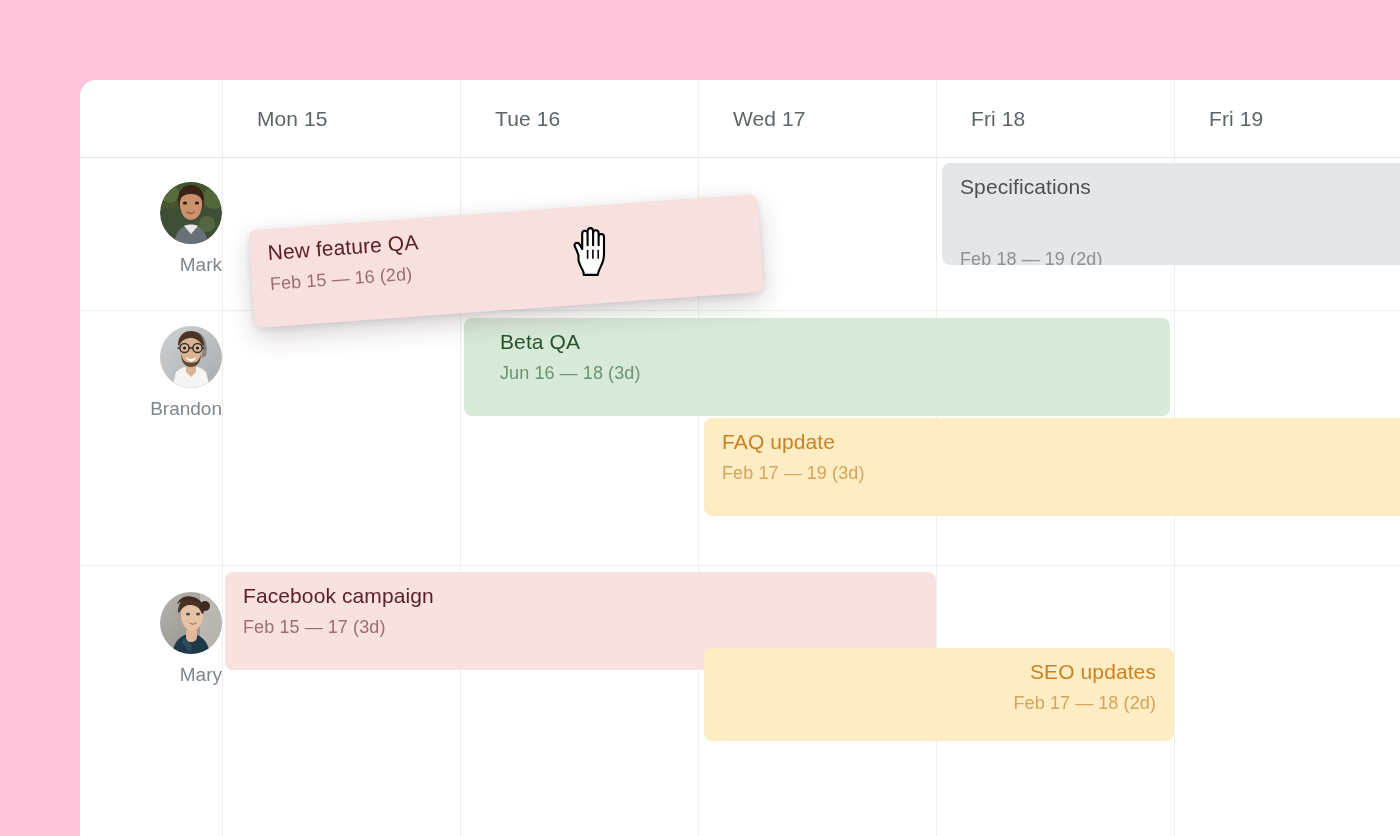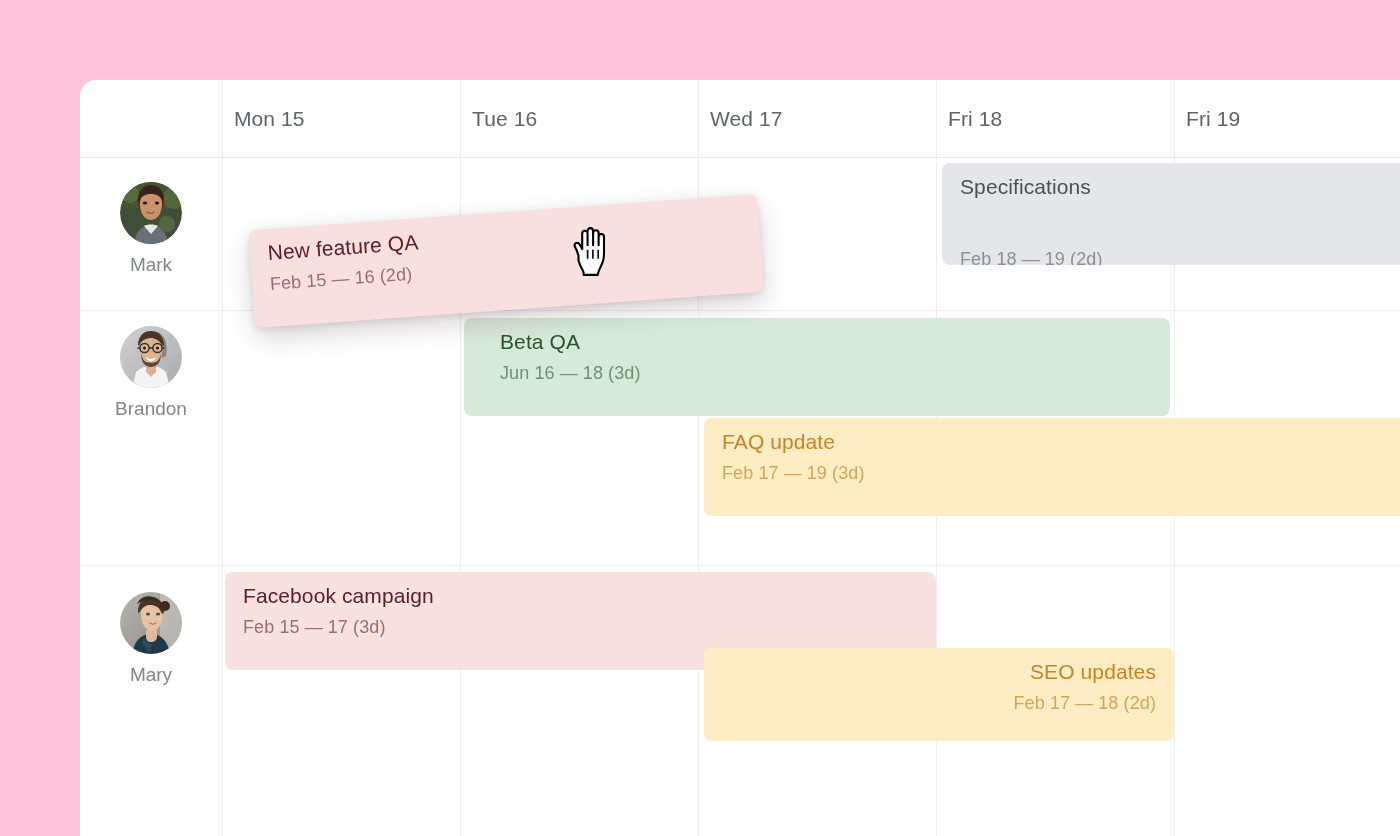--- a/index.html
+++ b/index.html
@@ -29,29 +29,29 @@
   .hline {
     position: absolute; left: 0; width: 1320px; height: 1px;
     background: #eceef0;
   }
   .hline.head { background: #e4e6e9; }
 
   
   .day-head {
     position: absolute; top: 0; height: 77px;
     display: flex; align-items: center;
-    padding-left: 12px;
+    padding-left: 35px;
     font-size: 21px; color: #5e6569; letter-spacing: .1px;
     white-space: nowrap;
   }
 
   
   .res-cell {
     position: absolute; left: 0; width: 142px;
-    display: flex; flex-direction: column; align-items: center;
+    display: flex; flex-direction: column; align-items: flex-end;
   }
   .avatar {
     width: 62px; height: 62px; border-radius: 50%;
     overflow: hidden; background: #d8d8d8;
     position: relative;
   }
   .avatar svg { display: block; width: 62px; height: 62px; }
   .res-name {
     margin-top: 10px;
     font-size: 19px; color: #80868b; white-space: nowrap;

